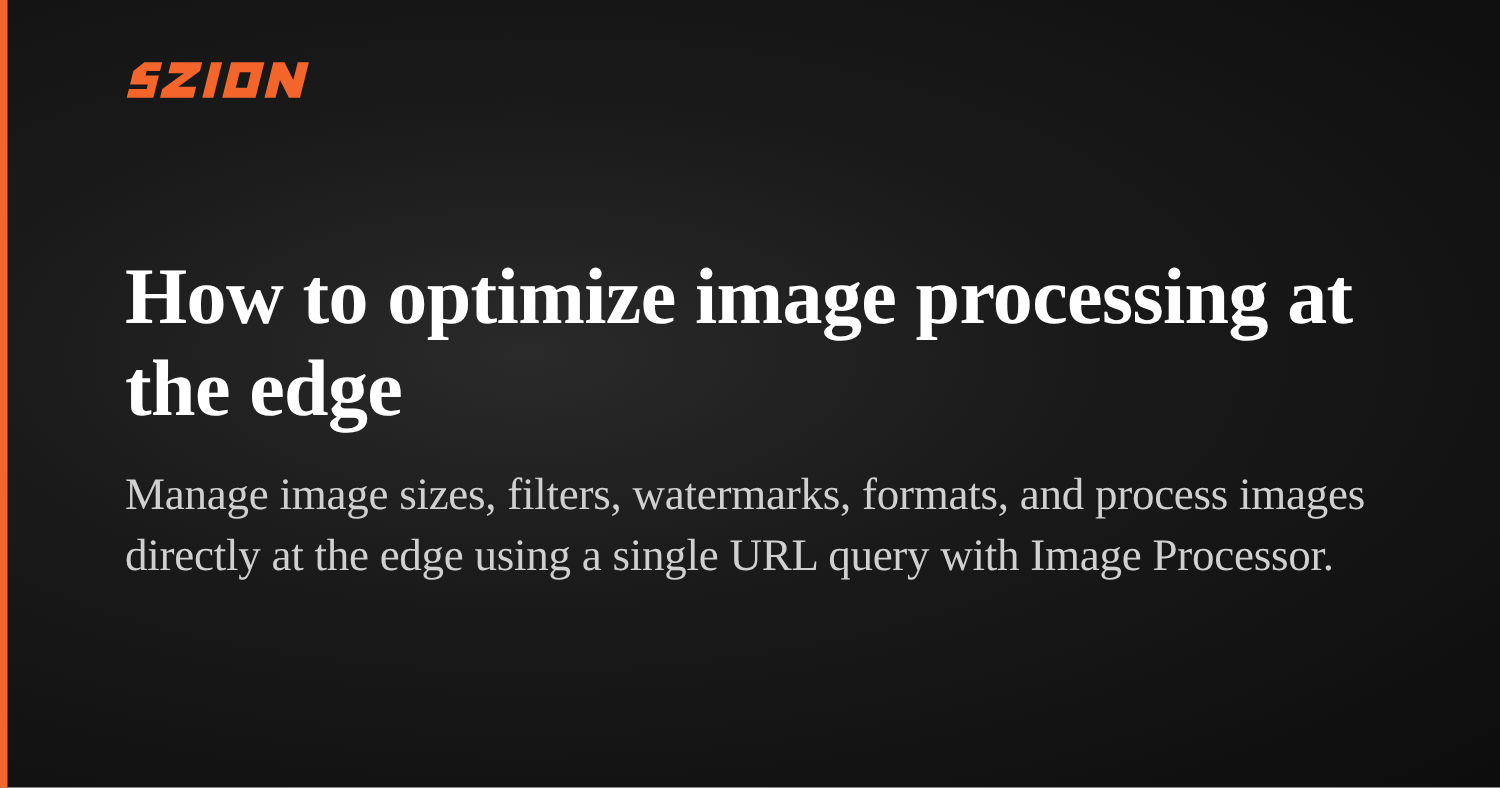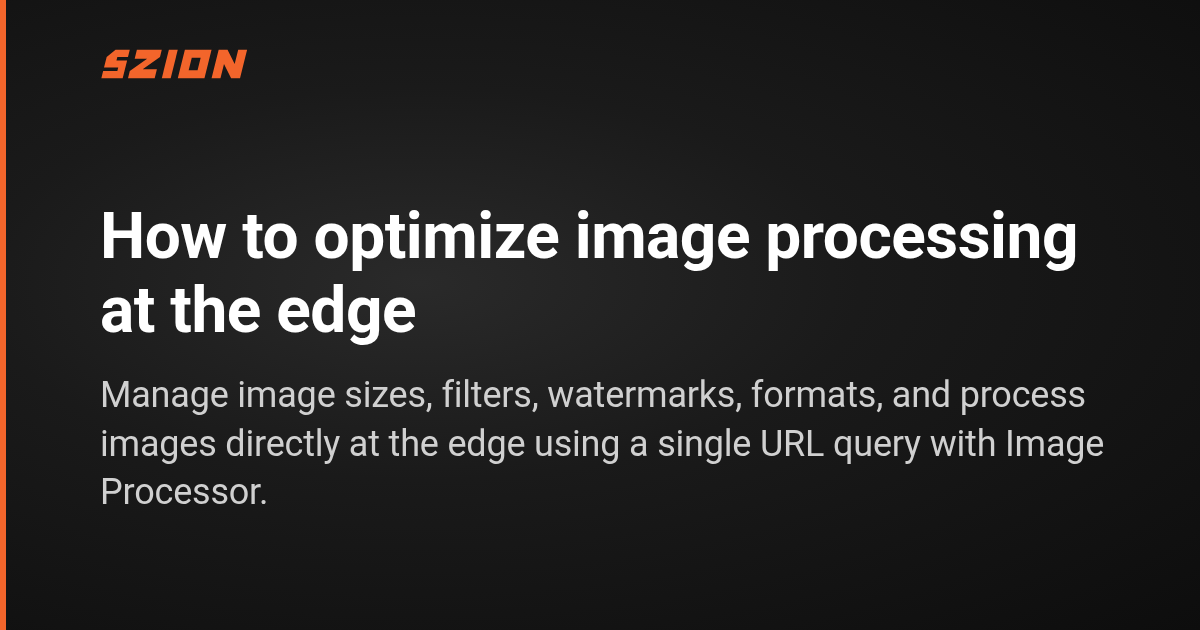--- a/index.html
+++ b/index.html
@@ -42,20 +42,21 @@
     .logo svg {
       height: 32px;
       width: auto;
     }
     
     .content {
       position: absolute;
       left: 100px;
       top: 200px;
       right: 76px;
+      font-family: Liberation Serif, serif;
     }
     
     .title {
       color: #ffffff;
       font-size: 64px;
       font-weight: 700;
       line-height: 1.15;
       margin-bottom: 24px;
       letter-spacing: -0.5px;
     }

